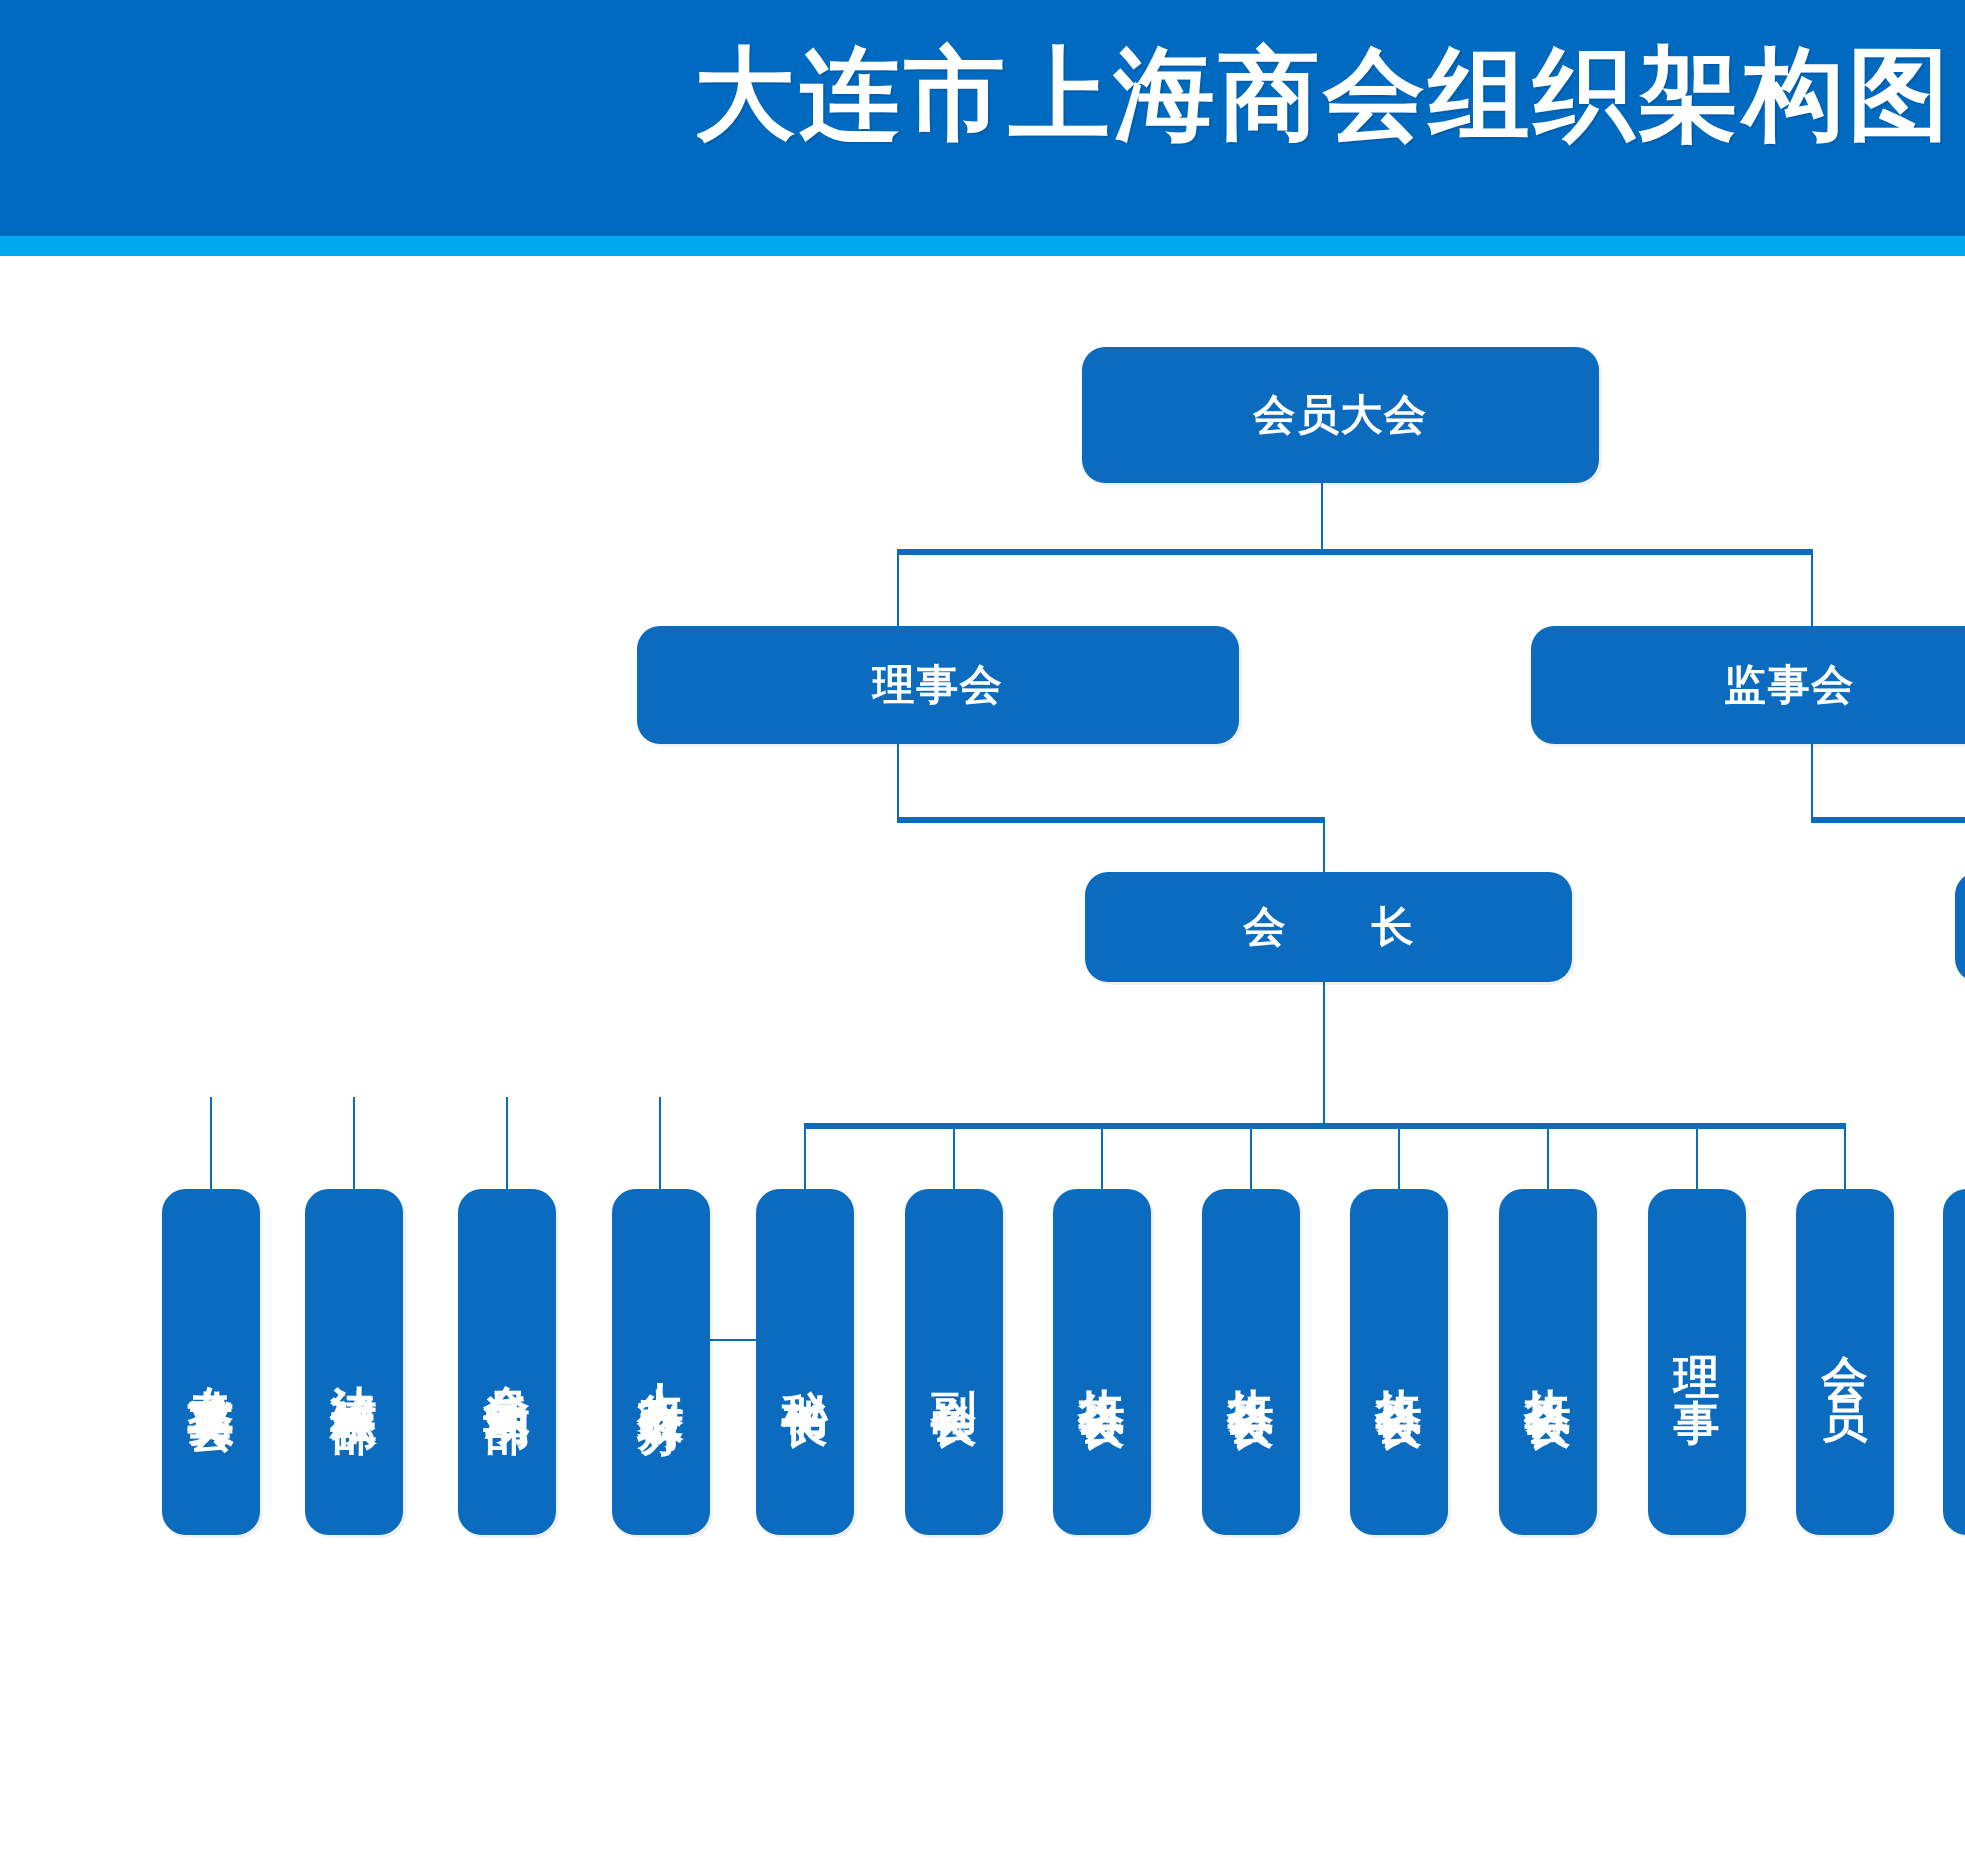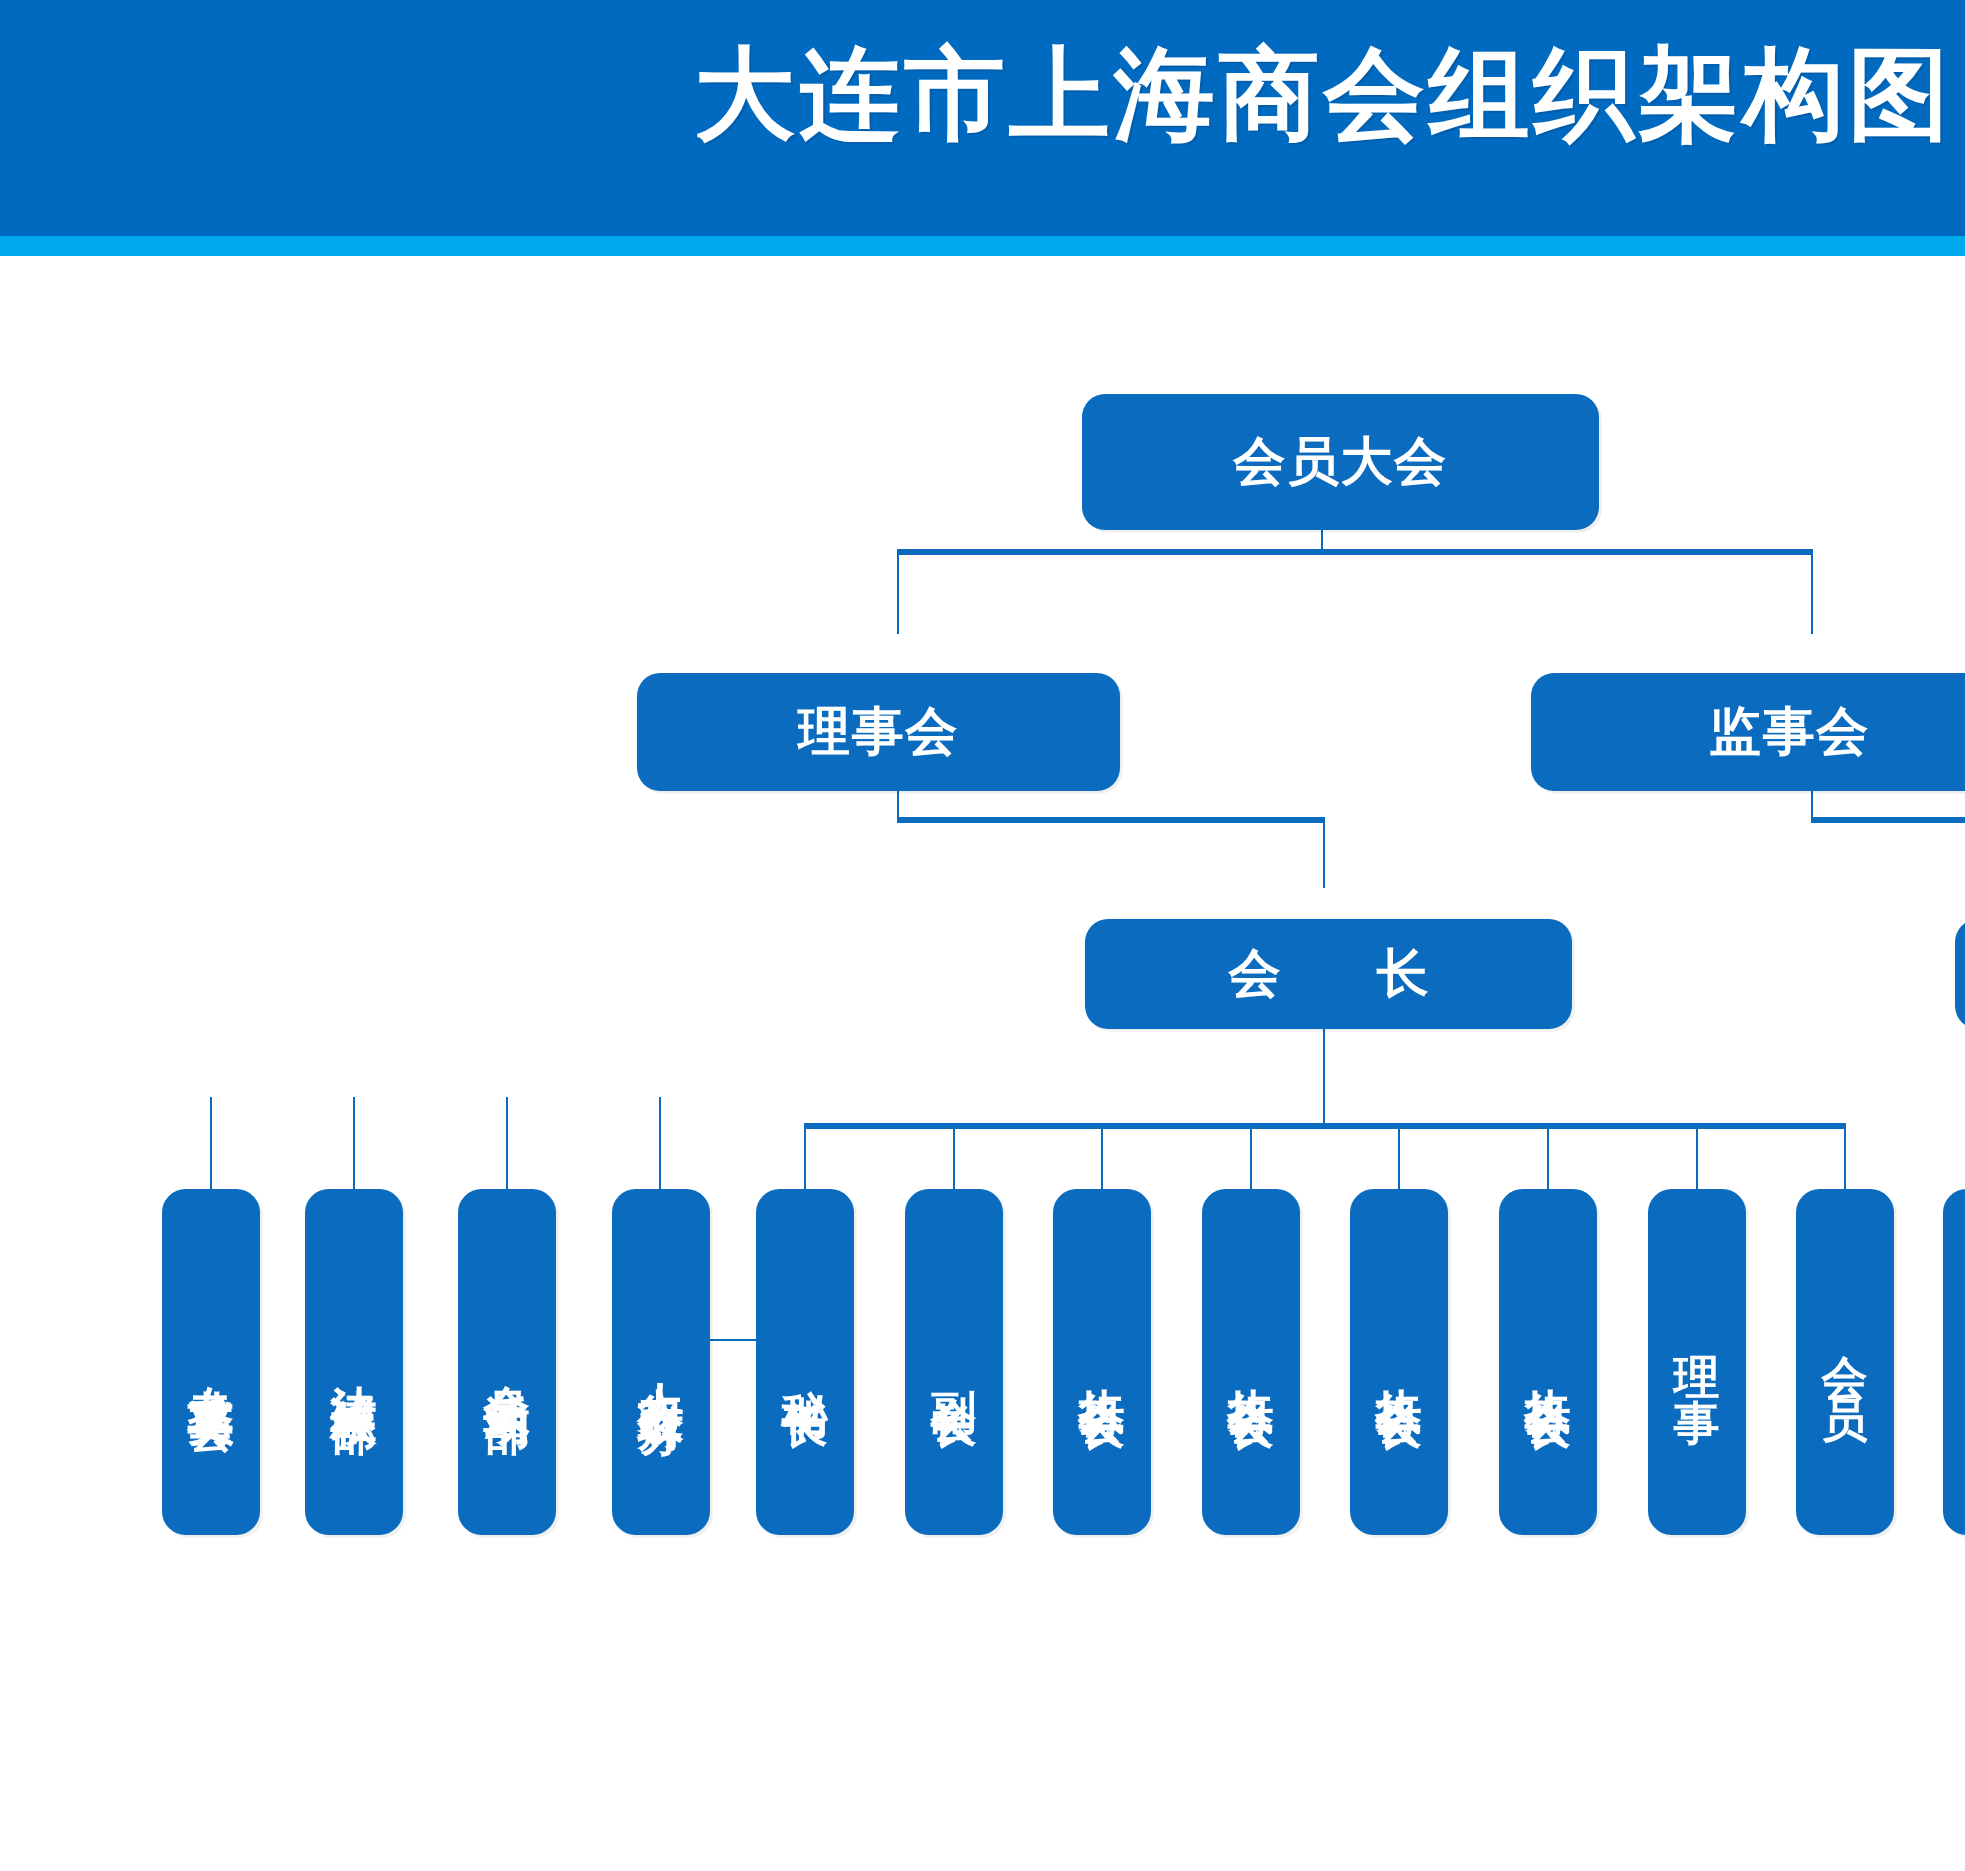--- a/index.html
+++ b/index.html
@@ -41,21 +41,21 @@
     background: #0B6CBF;
     border-radius: 23px;
     color: #ffffff;
     font-weight: bold;
     display: flex;
     align-items: center;
     justify-content: center;
     text-align: center;
     box-shadow: 2.8px 2.8px 0 rgba(0,0,0,0.06);
   }
-  .node.h { font-size: 52px; letter-spacing: 1.6px; white-space: nowrap; margin-top: 47px; }
+  .node.h { font-size: 42px; letter-spacing: 1.6px; white-space: nowrap; }
   .node.h.spaced { letter-spacing: 22px; text-indent: 22px; }
 
   
   .node.v {
     border-radius: 23.6px;
     font-size: 46px;
   }
   .node.v .vtext {
     writing-mode: vertical-rl;
     text-orientation: upright;
@@ -106,21 +106,21 @@
   <div class="ln h" style="left:704px; top:1339px; width:101px;"></div>
   <div class="ln v" style="left:704px; top:1339px; height:2.4px;"></div>
 
   <div class="ln v" style="left:210px; top:1097px; height:94px;"></div>
   <div class="ln v" style="left:353px; top:1097px; height:94px;"></div>
   <div class="ln v" style="left:506px; top:1097px; height:94px;"></div>
   <div class="ln v" style="left:659px; top:1097px; height:94px;"></div>
 
   <div class="node h" style="left:1082px; top:347px; width:517px; height:136px;">会员大会</div>
 
-  <div class="node h" style="left:637px; top:626px; width:483px; height:118px;">理事会</div>
+  <div class="node h" style="left:637px; top:626px; width:602px; height:118px;">理事会</div>
   <div class="node h" style="left:1531px; top:626px; width:517px; height:118px;">监事会</div>
 
   <div class="node h spaced" style="left:1085px; top:872px; width:487px; height:110px;">会　长</div>
   <div class="node h" style="left:1955px; top:872px; width:523px; height:110px;">监事长</div>
 
 
   <div class="node v" style="left:162px; top:1189px; width:98px; height:346px;">
     <span class="vtext">专业委员会</span>
   </div>
   <div class="node v" style="left:305px; top:1189px; width:98px; height:346px;">

